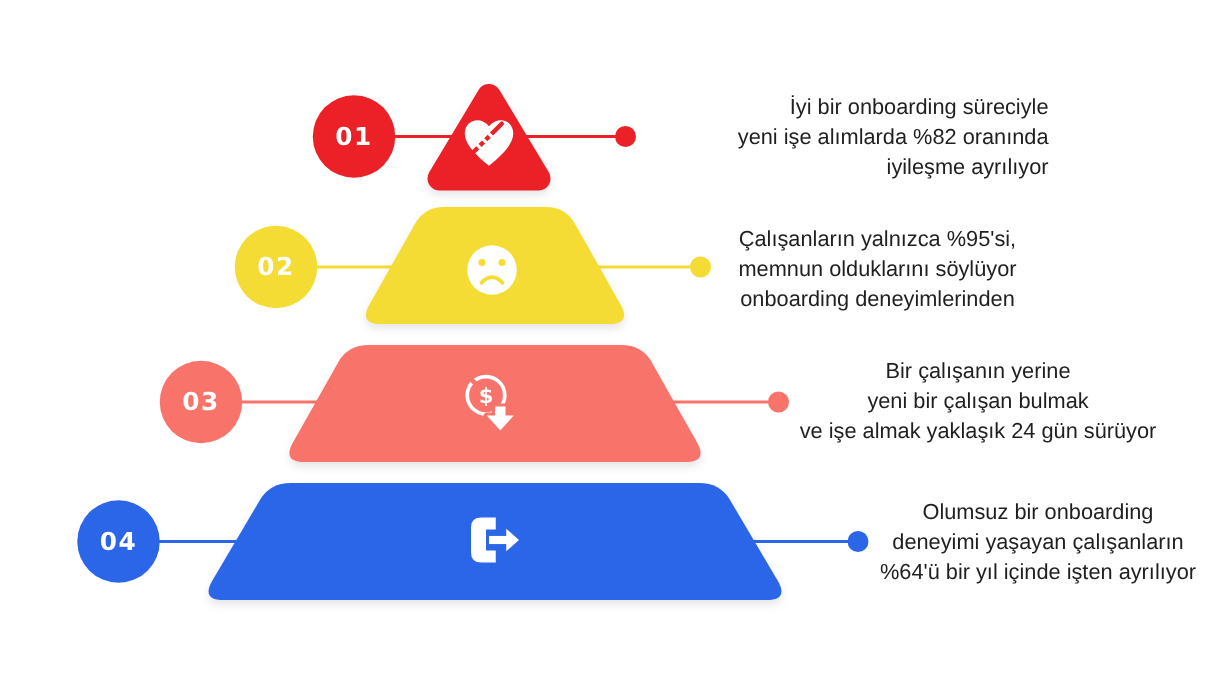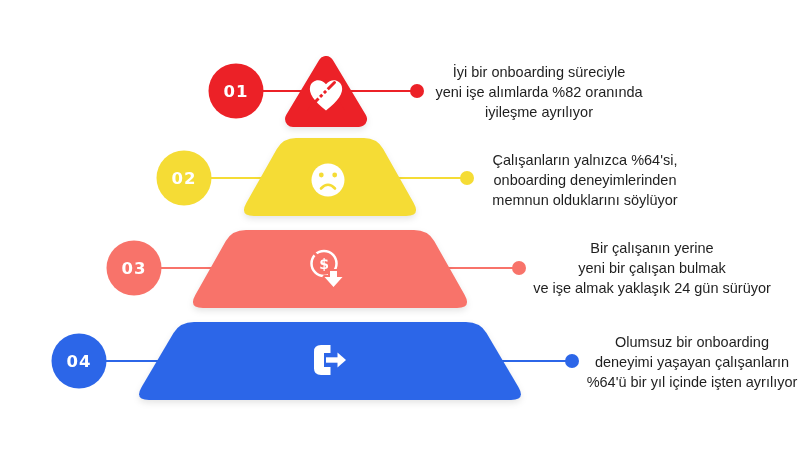--- a/index.html
+++ b/index.html
@@ -25,21 +25,21 @@
   }
   .caption {
     position: absolute;
     width: 320px;
     text-align: center;
     color: #1F1F1F;
     font-size: 14.5px;
     line-height: 20px;
     font-weight: 500;
   }
-  #cap1 { left:379px; top:62px; }
+  #cap1 { left:379px; top:62px;text-align:right; }
   #cap2 { left:425px; top:150px; }
   #cap3 { left:492px; top:238px; }
   #cap4 { left:532px; top:332px; }
 </style>
 </head>
 <body>
 
 <div class="stage">
 
   <svg width="810" height="456" viewBox="0 0 810 456">
@@ -102,23 +102,23 @@
       <circle cx="572" cy="361" r="7" fill="#2C66E8"></circle>
     </g>
   </svg>
 
   <div class="caption" id="cap1">
     <div>İyi bir onboarding süreciyle</div>
     <div>yeni işe alımlarda %82 oranında</div>
     <div>iyileşme ayrılıyor</div>
   </div>
   <div class="caption" id="cap2">
-    <div>Çalışanların yalnızca %64'si,</div>
+    <div>Çalışanların yalnızca %95'si,</div>
+    <div>memnun olduklarını söylüyor</div>
     <div>onboarding deneyimlerinden</div>
-    <div>memnun olduklarını söylüyor</div>
   </div>
   <div class="caption" id="cap3">
     <div>Bir çalışanın yerine</div>
     <div>yeni bir çalışan bulmak</div>
     <div>ve işe almak yaklaşık 24 gün sürüyor</div>
   </div>
   <div class="caption" id="cap4">
     <div>Olumsuz bir onboarding</div>
     <div>deneyimi yaşayan çalışanların</div>
     <div>%64'ü bir yıl içinde işten ayrılıyor</div>

